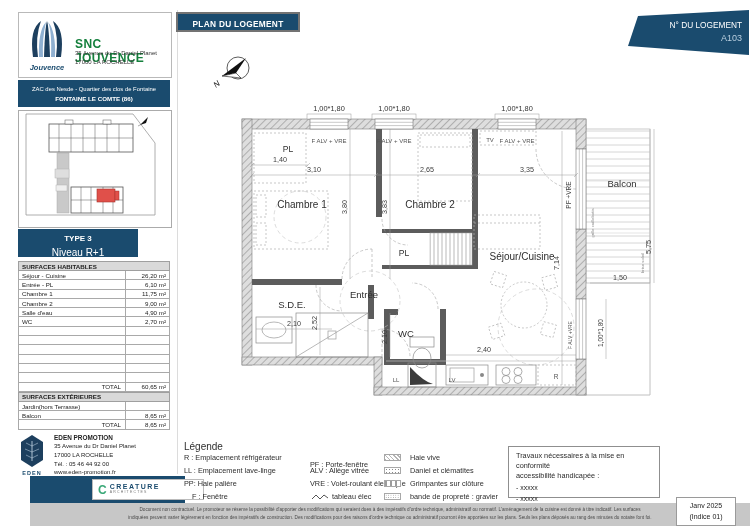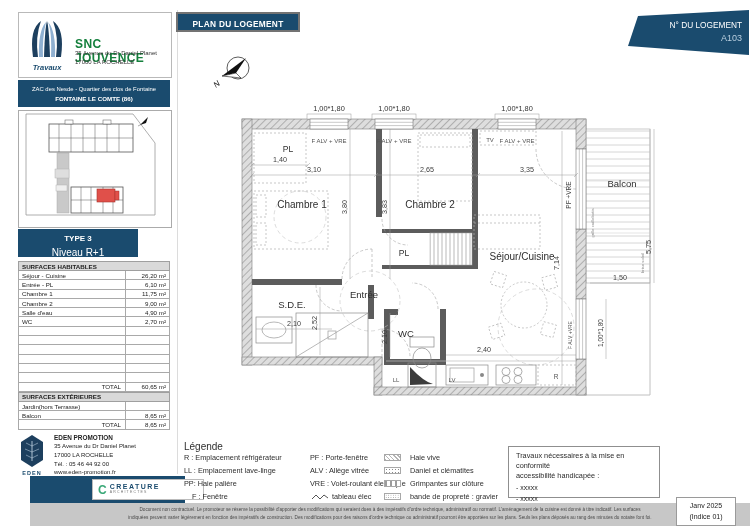--- a/index.html
+++ b/index.html
@@ -62,21 +62,21 @@
   <div class="abs divider"></div>
 
   <div class="abs logo-box">
     <svg class="abs" style="left:8px;top:4px;" width="40" height="44" viewBox="0 0 40 44">
       <path d="M6 40 Q2 12 14 4 Q8 20 11 40 Z" fill="#1d3f5e"></path>
       <path d="M12 40 Q11 14 19 5 Q15 22 16 40 Z" fill="#8fb0d1"></path>
       <path d="M17 40 Q18 10 20 4 Q22 10 23 40 Z" fill="#1d3f5e"></path>
       <path d="M24 40 Q25 14 21 5 Q29 14 28 40 Z" fill="#8fb0d1"></path>
       <path d="M29 40 Q32 20 26 4 Q38 12 34 40 Z" fill="#1d3f5e"></path>
     </svg>
-    <div class="logo-script">Travaux</div>
+    <div class="logo-script">Jouvence</div>
     <div class="brand">SNC JOUVENCE</div>
     <div class="brand-addr">
       <div>35 Avenue du Dr Daniel Planet</div>
       <div>17000 LA ROCHELLE</div>
     </div>
   </div>
 
   <div class="abs navy proj-banner">
     <div class="b1">ZAC des Nesde - Quartier des clos de Fontaine</div>
     <div class="b2">FONTAINE LE COMTE (86)</div>
@@ -442,21 +442,21 @@
       <text x="382" y="92" font-size="9.5">Balcon</text>
     </g>
   </svg>
 
   <div class="abs legend">
     <div class="ttl">Légende</div>
     <div class="lrow" style="left:0;top:12px;">R : Emplacement réfrigérateur</div>
     <div class="lrow" style="left:0;top:25px;">LL : Emplacement lave-linge</div>
     <div class="lrow" style="left:0;top:38px;">PP: Haie palière</div>
     <div class="lrow" style="left:0;top:51px;padding-left:8px;">F : Fenêtre</div>
-    <div class="lrow" style="left:126px;top:12px;">PF : Porte-fenêtre</div>
+    <div class="lrow" style="left:126px;top:19px;">PF : Porte-fenêtre</div>
     <div class="lrow" style="left:126px;top:25px;">ALV : Allège vitrée</div>
     <div class="lrow" style="left:126px;top:38px;">VRE : Volet-roulant électrique</div>
     <svg class="abs" style="left:128px;top:52px;" width="16" height="8" viewBox="0 0 16 8">
       <polyline points="0,6 4,2 8,6 12,2 16,5" fill="none" stroke="#555" stroke-width="1"></polyline>
     </svg>
     <div class="lrow" style="left:148px;top:51px;">tableau élec</div>
     <div class="sw sw1" style="left:200px;top:13px;"></div>
     <div class="sw sw2" style="left:200px;top:26px;"></div>
     <div class="sw sw3" style="left:200px;top:39px;"></div>
     <div class="sw sw4" style="left:200px;top:52px;"></div>

